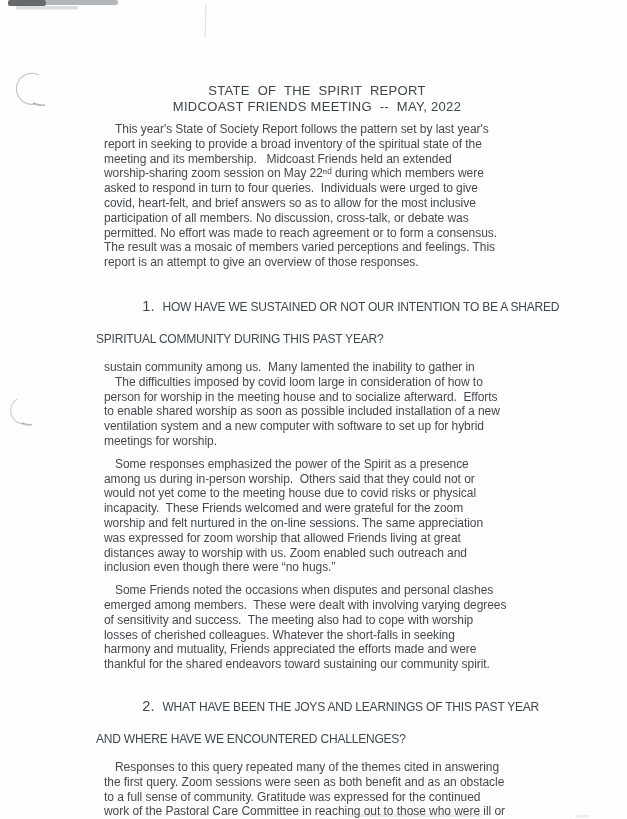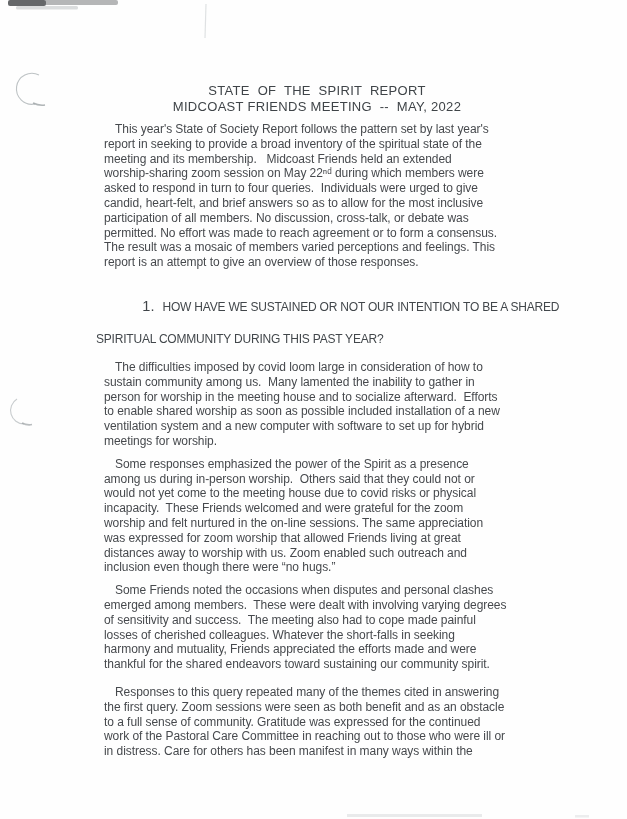--- a/index.html
+++ b/index.html
@@ -77,44 +77,44 @@
         <div class="line indent">This year's State of Society Report follows the pattern set by last year's</div>
 
         <div class="line">report in seeking to provide a broad inventory of the spiritual state of the</div>
 
         <div class="line">meeting and its membership.   Midcoast Friends held an extended</div>
 
         <div class="line">worship-sharing zoom session on May 22ⁿᵈ during which members were</div>
 
         <div class="line">asked to respond in turn to four queries.  Individuals were urged to give</div>
 
-        <div class="line">candid, heart-felt, and brief answers so as to allow for the most inclusive</div>
+        <div class="line">covid, heart-felt, and brief answers so as to allow for the most inclusive</div>
 
         <div class="line">participation of all members. No discussion, cross-talk, or debate was</div>
 
         <div class="line">permitted. No effort was made to reach agreement or to form a consensus.</div>
 
         <div class="line">The result was a mosaic of members varied perceptions and feelings. This</div>
 
         <div class="line">report is an attempt to give an overview of those responses.</div>
       </div>
 
     <div class="section">
       <div class="heading">
         <div class="h-line h-first">
           <span class="qnum">1.</span><span>HOW HAVE WE SUSTAINED OR NOT OUR INTENTION TO BE A SHARED</span>
         </div>
         <div class="h-line">SPIRITUAL COMMUNITY DURING THIS PAST YEAR?</div>
       </div>
 
       <div class="para para-block">
 
+          <div class="line">sustain community among us.  Many lamented the inability to gather in</div>
+
           <div class="line indent">The difficulties imposed by covid loom large in consideration of how to</div>
-
-          <div class="line">sustain community among us.  Many lamented the inability to gather in</div>
 
           <div class="line">person for worship in the meeting house and to socialize afterward.  Efforts</div>
 
           <div class="line">to enable shared worship as soon as possible included installation of a new</div>
 
           <div class="line">ventilation system and a new computer with software to set up for hybrid</div>
 
           <div class="line">meetings for worship.</div>
         </div>
 
@@ -136,31 +136,37 @@
 
           <div class="line">inclusion even though there were “no hugs.”</div>
         </div>
 
       <div class="para para-block cont">
 
           <div class="line indent">Some Friends noted the occasions when disputes and personal clashes</div>
 
           <div class="line">emerged among members.  These were dealt with involving varying degrees</div>
 
-          <div class="line">of sensitivity and success.  The meeting also had to cope made painful</div>
+          <div class="line">of sensitivity and success.  The meeting also had to cope with worship</div>
 
           <div class="line">losses of cherished colleagues. Whatever the short-falls in seeking</div>
 
           <div class="line">harmony and mutuality, Friends appreciated the efforts made and were</div>
 
           <div class="line">thankful for the shared endeavors toward sustaining our community spirit.</div>
         </div>
     </div>
 
     <div class="section">
+      <div class="heading heading-2">
+        <div class="h-line h-first">
+          <span class="qnum">2.</span><span>WHAT HAVE BEEN THE JOYS AND LEARNINGS OF THIS PAST YEAR</span>
+        </div>
+        <div class="h-line">AND WHERE HAVE WE ENCOUNTERED CHALLENGES?</div>
+      </div>
 
       <div class="para para-block">
 
           <div class="line indent">Responses to this query repeated many of the themes cited in answering</div>
 
           <div class="line">the first query. Zoom sessions were seen as both benefit and as an obstacle</div>
 
           <div class="line">to a full sense of community. Gratitude was expressed for the continued</div>
 
           <div class="line">work of the Pastoral Care Committee in reaching out to those who were ill or</div>

